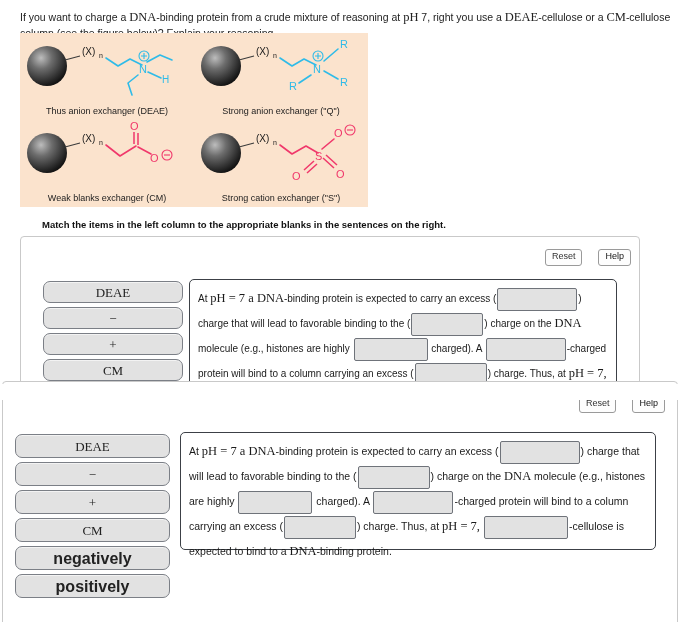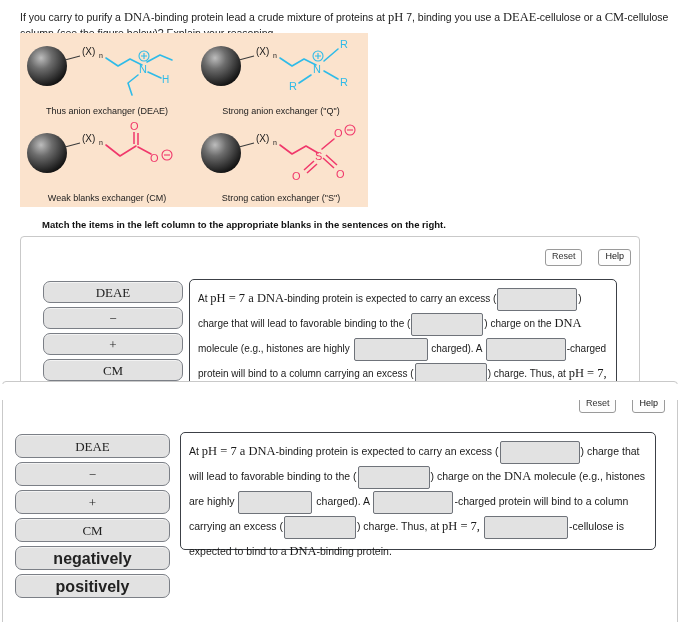--- a/index.html
+++ b/index.html
@@ -181,21 +181,21 @@
   .blank.w2 { width: 70px; }
   .blank.w3 { width: 72px; }
   .blank.w4 { width: 78px; }
   .blank.w5 { width: 70px; }
   .blank.w6 { width: 82px; }
 </style>
 </head>
 <body>
 
 <div id="question-prompt">
-  <span>If you carry to purify a </span><span class="serif">DNA</span><span>-binding protein lead a crude mixture of proteins at </span><span class="serif">pH</span><span> 7, binding you use a </span><span class="serif">DEAE</span><span>-cellulose or a </span><span class="serif">CM</span><span>-cellulose column (see the figure below)? Explain your reasoning.</span>
+  <span>If you want to charge a </span><span class="serif">DNA</span><span>-binding protein from a crude mixture of reasoning at </span><span class="serif">pH</span><span> 7, right you use a </span><span class="serif">DEAE</span><span>-cellulose or a </span><span class="serif">CM</span><span>-cellulose column (see the figure below)? Explain your reasoning.</span>
 </div>
 
 <div id="exchanger-figure">
 
   <div class="fig-cell c1">
     <svg class="fig-art" viewBox="0 0 174 70">
       <defs>
         <radialGradient id="beadg1" cx="35%" cy="30%" r="72%">
           <stop offset="0%" stop-color="#bdbdbd"></stop>
           <stop offset="38%" stop-color="#6d6d6d"></stop>

